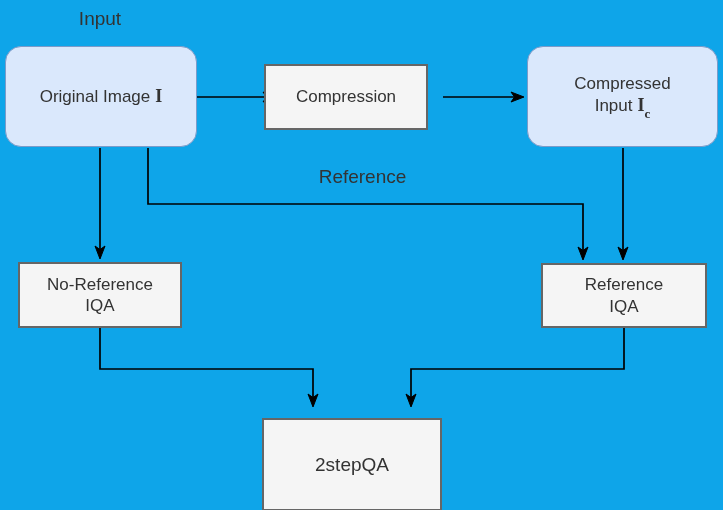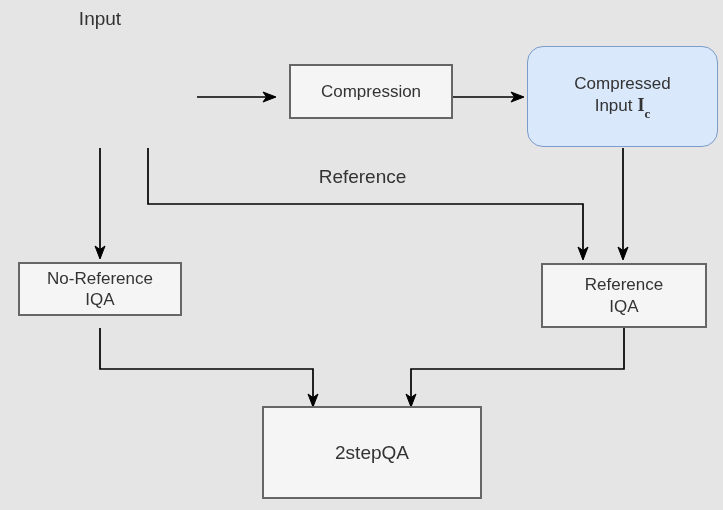--- a/index.html
+++ b/index.html
@@ -3,21 +3,21 @@
 <meta charset="utf-8">
 <style>
   * { margin: 0; padding: 0; box-sizing: border-box; }
   html, body { background: #ffffff; }
   body { font-family: "Liberation Sans", sans-serif; }
 
   .canvas {
     position: relative;
     width: 723px;
     height: 510px;
-    background: #e5e5e5;
+    background: #0ea5e9;
     overflow: hidden;
   }
 
   .connectors {
     position: absolute;
     left: 0; top: 0;
     width: 723px; height: 510px;
     pointer-events: none;
   }
 
@@ -58,25 +58,25 @@
   }
   .sym sub {
     font-size: 13px;
     font-weight: bold;
     position: relative;
     top: 2px;
     left: 0px;
   }
 
   #node-original     { left: 5px;   top: 46px;  width: 192px; height: 101px; }
-  #node-compression  { left: 289px; top: 64px;  width: 164px; height: 55px;  }
+  #node-compression  { left: 264px; top: 64px;  width: 164px; height: 66px;  }
   #node-compressed   { left: 527px; top: 46px;  width: 191px; height: 101px; align-items: center; }
-  #node-nr-iqa       { left: 18px;  top: 262px; width: 164px; height: 54px;  }
+  #node-nr-iqa       { left: 18px;  top: 262px; width: 164px; height: 66px;  }
   #node-ref-iqa      { left: 541px; top: 263px; width: 166px; height: 65px;  }
-  #node-2stepqa      { left: 262px; top: 406px; width: 220px; height: 93px; font-size: 19px; }
+  #node-2stepqa      { left: 262px; top: 418px; width: 180px; height: 93px; font-size: 19px; }
 
   #label-input     { left: 48px;  top: 8px;   width: 104px; }
   #label-reference { left: 300px; top: 166px; width: 125px; }
 </style>
 </head>
 <body>
 
 <div class="canvas">
 
   <svg class="connectors" viewBox="0 0 723 510" xmlns="http://www.w3.org/2000/svg">
@@ -91,20 +91,25 @@
       <path d="M100,148 V258" marker-end="url(#arrow)"></path>
       <path d="M148,148 V204 H583 V259" marker-end="url(#arrow)"></path>
       <path d="M623,148 V259" marker-end="url(#arrow)"></path>
       <path d="M100,328 V369 H313 V406" marker-end="url(#arrow)"></path>
       <path d="M624,328 V369 H411 V406" marker-end="url(#arrow)"></path>
     </g>
   </svg>
 
   <div class="free-label" id="label-input">Input</div>
 
+  <div class="node node-blue" id="node-original">
+    <span>
+      <span>Original Image</span><span class="sym">I</span>
+    </span>
+  </div>
 
   <div class="node node-gray" id="node-compression">
     <span>Compression</span>
   </div>
 
   <div class="node node-blue" id="node-compressed">
     <span>
       <span>Compressed</span><br>
       <span>Input</span><span class="sym"><span>I</span><sub>c</sub></span>
     </span>

